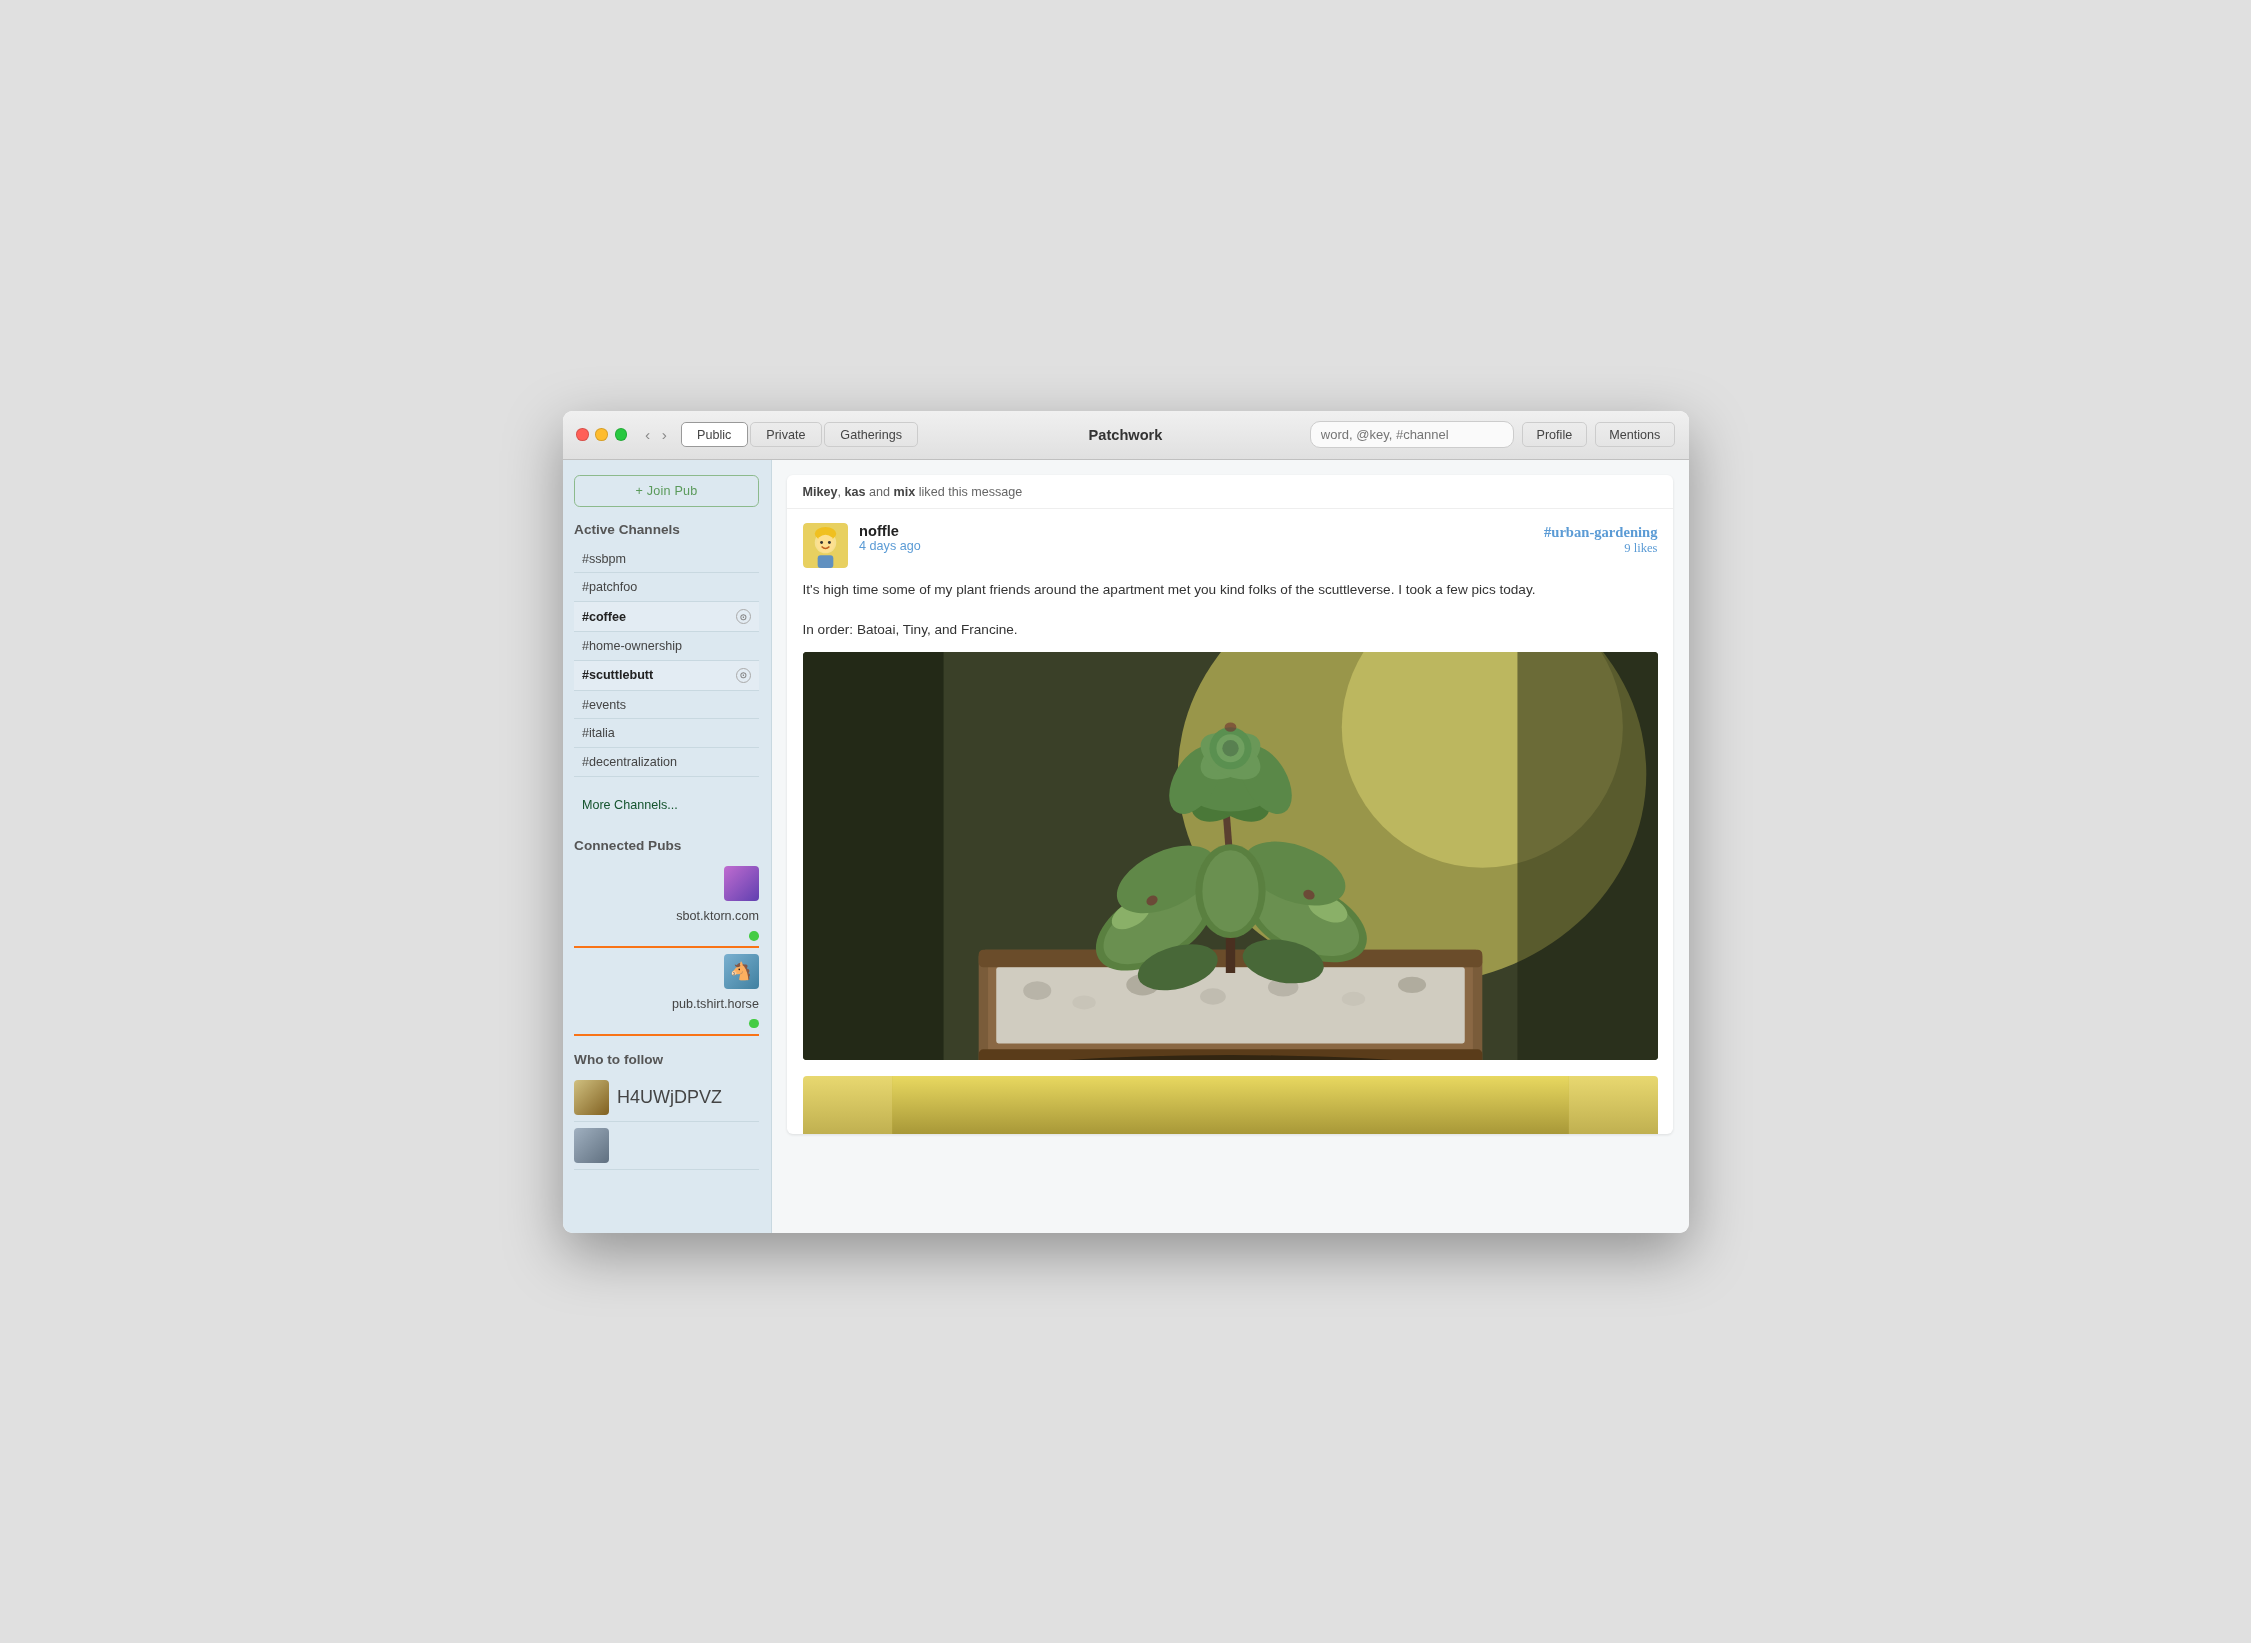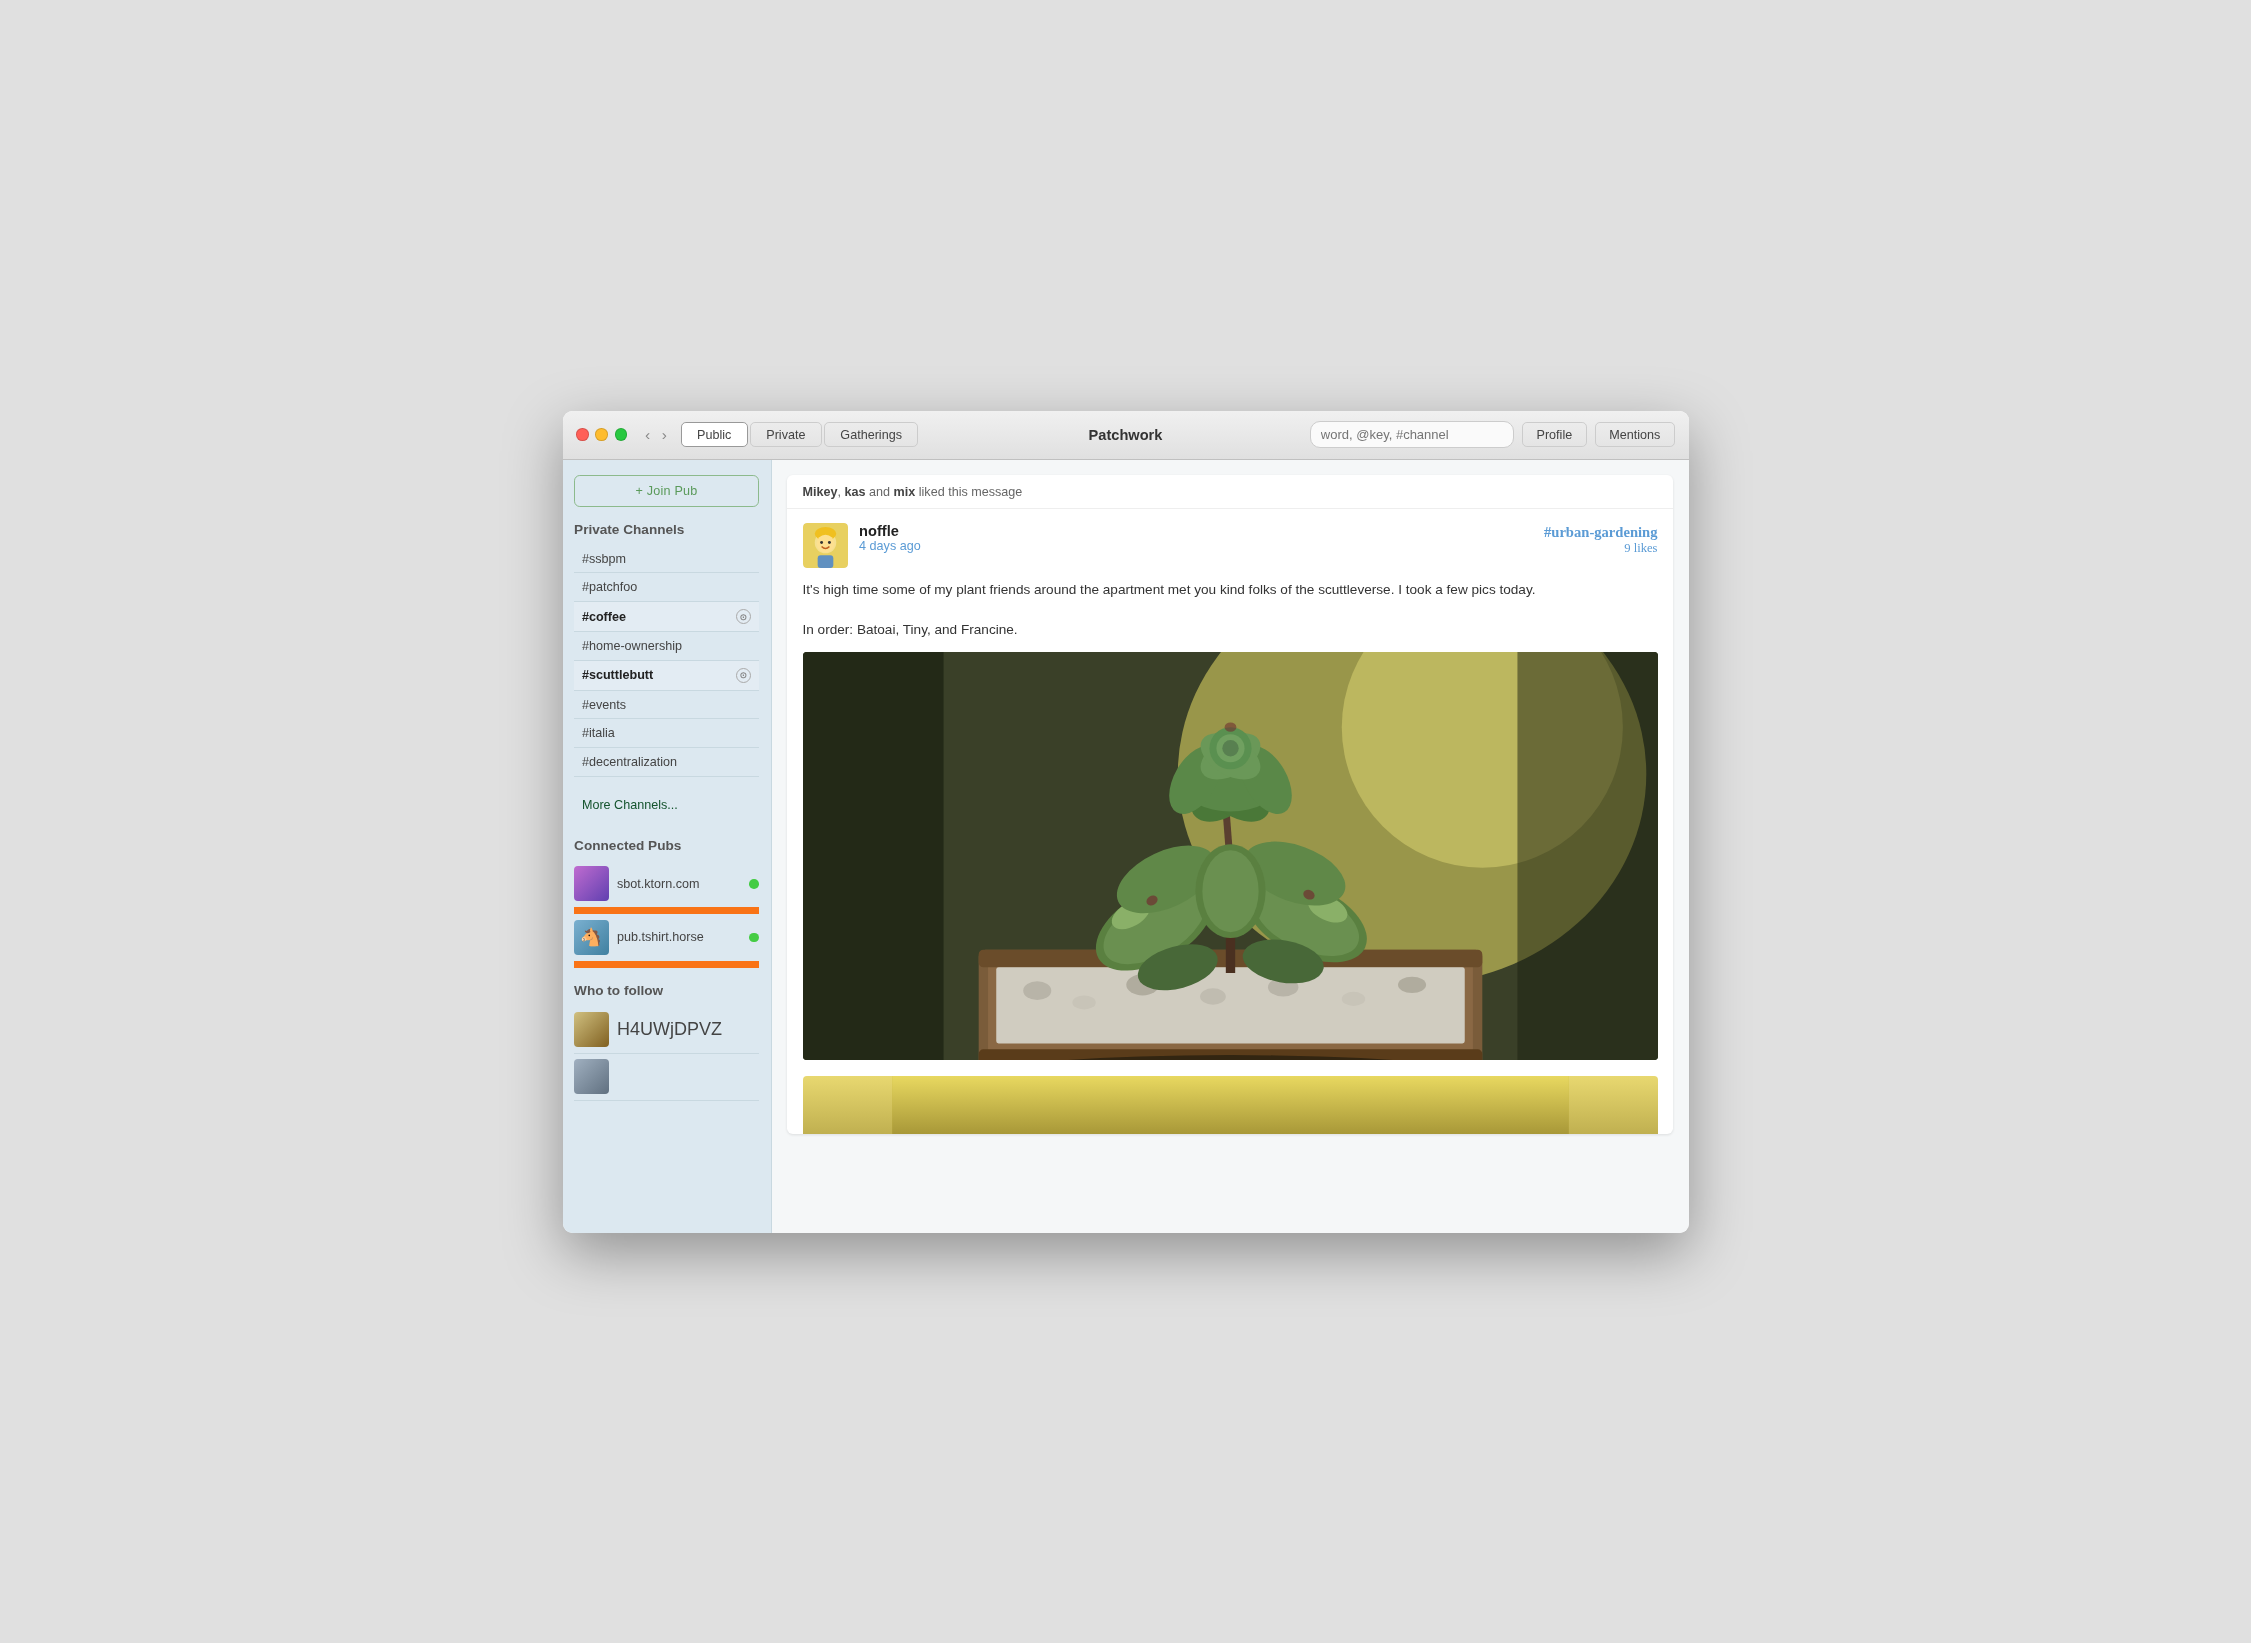--- a/index.html
+++ b/index.html
@@ -190,26 +190,27 @@
       cursor: pointer;
       padding: 5.8px 7.8px;
       margin-bottom: 20px;
     }
 
     .connected-pubs {
       margin-bottom: 15.5px;
     }
     .pub-item {
       display: flex;
-      align-items: center;
+      align-items: flex-end;
       gap: 7.8px;
       padding: 5.8px 0;
-      border-bottom: 7px solid #f97316;
+      border-bottom: 2px solid #f97316;
       font-size: 12.6px;
       color: #444;
+      flex-direction: column;
     }
     .pub-avatar {
       width: 35px;
       height: 35px;
       border-radius: 3.9px;
       flex-shrink: 0;
       overflow: hidden;
     }
     .pub-avatar-gradient1 {
       width: 100%;
@@ -394,21 +395,21 @@
       <button class="titlebar-btn">Mentions</button>
     </div>
   </div>
 
   <div class="main-content">
 
     <div class="sidebar">
 
       <button class="join-pub-btn">+ Join Pub</button>
 
-      <div class="sidebar-section-title">Private Channels</div>
+      <div class="sidebar-section-title">Active Channels</div>
 
       <div class="channel-list">
         <div class="channel-item">
           <span>#ssbpm</span>
         </div>
         <div class="channel-item">
           <span>#patchfoo</span>
         </div>
         <div class="channel-item active">
           <span>#coffee</span>

